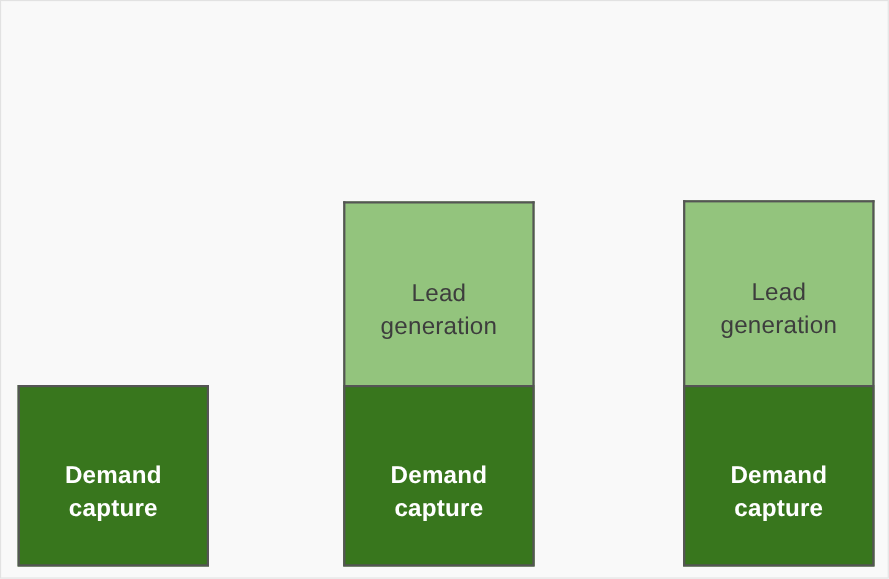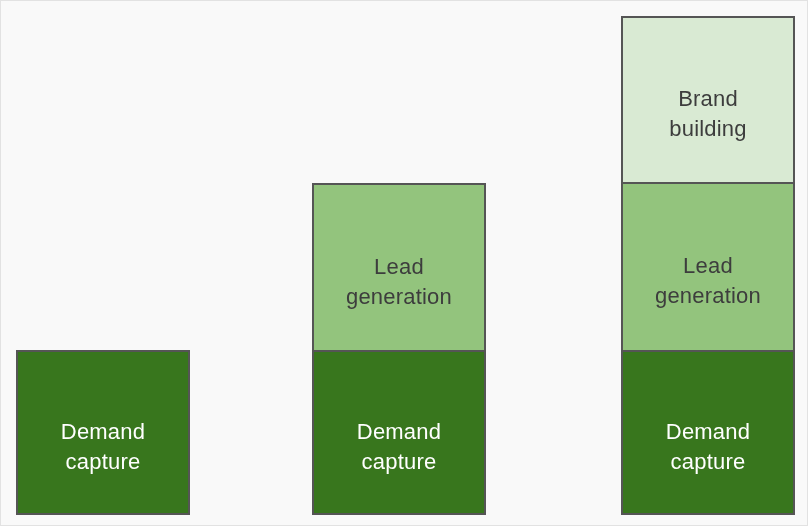--- a/index.html
+++ b/index.html
@@ -31,20 +31,21 @@
     box-sizing: border-box;
     border-width: 2px;
     border-style: solid;
     border-bottom-style: none;
     display: flex;
     align-items: center;
     justify-content: center;
   }
   .segment.bottom {
     border-bottom-style: solid;
+    font-weight: bold;
   }
   .segment-label {
     text-align: center;
     font-size: 22px;
     line-height: 30px;
     transform: translateY(14px);
     letter-spacing: 0.2px;
   }
 </style>
 </head>
@@ -80,21 +81,15 @@
             <div>Demand</div>
             <div>capture</div>
           </div>
         </div>
         <div class="segment" style="top: 181px; height: 168px; background: rgb(147, 196, 125); border-color: rgb(85, 85, 85); color: rgb(61, 61, 61);">
           <div class="segment-label">
             <div>Lead</div>
             <div>generation</div>
           </div>
         </div>
-        <div class="segment" style="top: 15px; height: 166px; background: rgb(217, 234, 211); border-color: rgb(85, 85, 85); color: rgb(61, 61, 61);">
-          <div class="segment-label">
-            <div>Brand</div>
-            <div>building</div>
-          </div>
-        </div>
       </div>
     </div>
 </div>
 
 </body></html>

